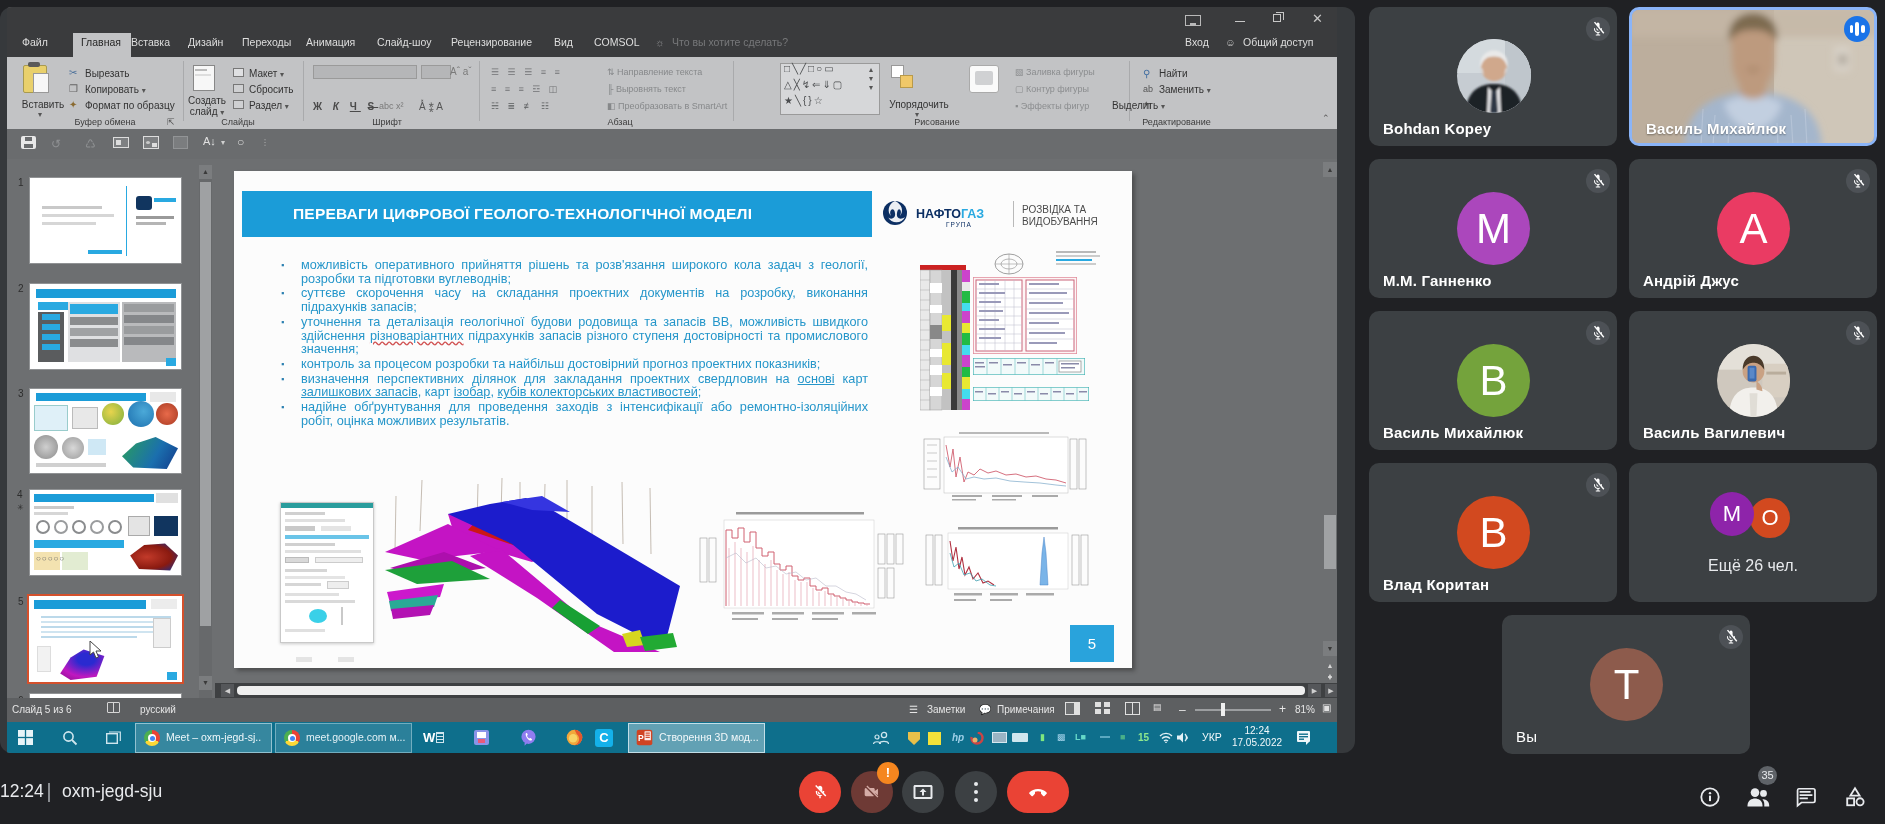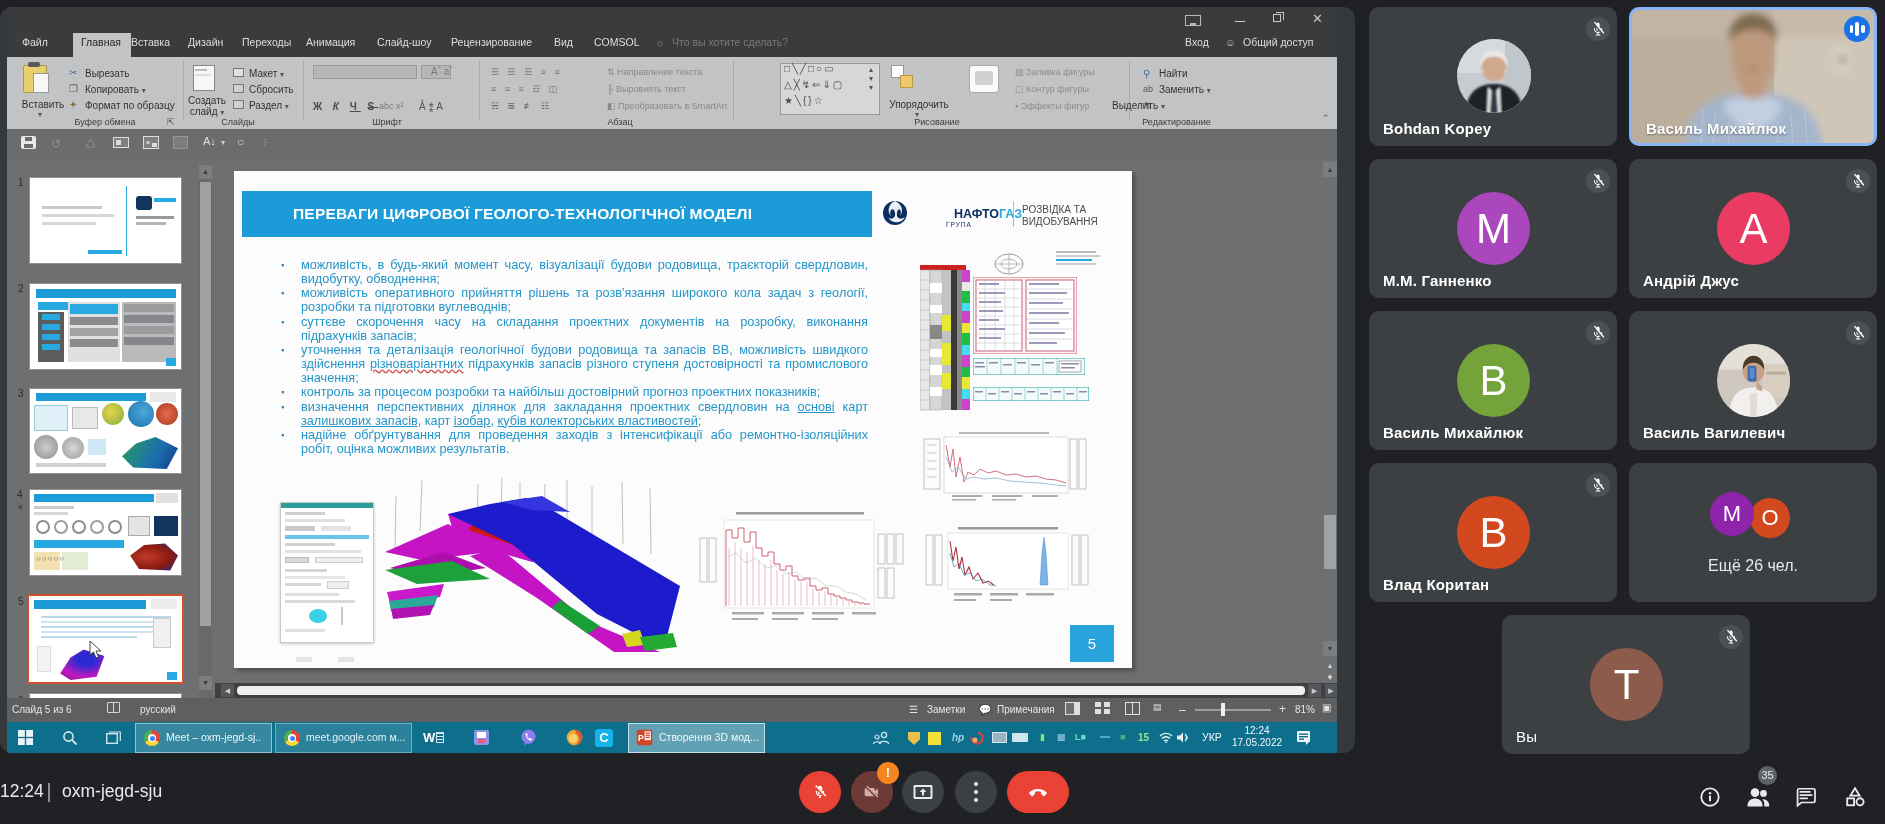--- a/index.html
+++ b/index.html
@@ -76,21 +76,21 @@
         <div class="abs" style="left:242px;top:11px;">Макет <span style="font-size:8px;color:#555;">▾</span></div>
         <div class="abs" style="left:226px;top:27px;width:11px;height:9px;background:#cfd0d2;border:1px solid #777;"></div>
         <div class="abs" style="left:242px;top:27px;">Сбросить</div>
         <div class="abs" style="left:226px;top:43px;width:11px;height:9px;background:#cfd0d2;border:1px solid #777;"></div>
         <div class="abs" style="left:242px;top:43px;text-align:center;">Раздел <span style="font-size:8px;color:#555;">▾</span></div>
         <div class="abs" style="left:196px;top:60px;width:70px;text-align:center;color:#3c3c3c;font-size:9px;">Слайды</div>
         <div class="abs" style="left:296px;top:4px;width:1px;height:60px;background:#a9aaac;"></div>
 
         <div class="abs" style="left:306px;top:8px;width:104px;height:14px;background:#b5b6b8;border:1px solid #9a9a9a;"></div>
         <div class="abs" style="left:414px;top:8px;width:30px;height:14px;background:#b5b6b8;border:1px solid #9a9a9a;"></div>
-        <div class="abs" style="left:424px;top:9px;color:#7a7a7a;">Aˆ aˇ</div>
+        <div class="abs" style="left:443px;top:9px;color:#7a7a7a;">Aˆ aˇ</div>
         <div class="abs" style="left:306px;top:44px;font-weight:700;color:#4a4a4a;letter-spacing:4px;">Ж <i>К</i> <u>Ч</u> <s>S</s></div>
         <div class="abs" style="left:372px;top:44px;color:#7a7a7a;font-size:9px;">abc x²</div>
         <div class="abs" style="left:412px;top:42px;color:#555;">A̽ ⁑ A</div>
         <div class="abs" style="left:340px;top:60px;width:80px;text-align:center;color:#3c3c3c;font-size:9px;">Шрифт</div>
         <div class="abs" style="left:472px;top:4px;width:1px;height:60px;background:#a9aaac;"></div>
 
         <div class="abs" style="left:484px;top:10px;color:#707274;letter-spacing:3px;font-size:9px;">☰ ☰ ☰ ≡ ≡</div>
         <div class="abs" style="left:484px;top:27px;color:#707274;letter-spacing:3px;font-size:9px;">≡ ≡ ≡ ☲ ◫</div>
         <div class="abs" style="left:484px;top:44px;color:#5a5c5e;letter-spacing:3px;font-size:9px;">☵ ≣ ≢ ☷</div>
         <div class="abs" style="left:600px;top:10px;color:#86888a;font-size:9px;">⇅ Направление текста</div>
@@ -255,27 +255,26 @@
       <div class="abs" id="editarea" style="left:208px;top:152px;width:1108px;height:524px;background:#6d6f71;"></div>
 
       <div class="abs" id="slide" style="left:227px;top:164px;width:898px;height:497px;background:#fcfcfc;overflow:hidden;box-shadow:3px 3px 4px rgba(40,40,40,.45);">
         <div class="abs" style="left:8px;top:20px;width:630px;height:46px;background:#1b9cd8;"></div>
         <div class="abs" style="left:8px;top:20px;width:630px;height:46px;color:#fff;font-weight:700;font-size:15.5px;text-align:left;padding-left:51px;line-height:46px;letter-spacing:.2px;">ПЕРЕВАГИ ЦИФРОВОЇ ГЕОЛОГО-ТЕХНОЛОГІЧНОЇ МОДЕЛІ</div>
 
         <svg class="abs" style="left:648px;top:29px;" width="26" height="26" viewBox="0 0 26 26">
             <circle cx="13" cy="13" r="12" fill="#0c2f63"></circle>
             <path d="M13 1 C6 4 5 12 9 16 C6 10 12 6 13 13 C14 19 8 20 6 17 C9 24 20 24 23 17 C19 20 14 19 15 13 C16 6 21 10 18 16 C22 11 20 4 13 1 Z" fill="#fff" opacity=".92"></path>
           </svg>
-        <div class="abs" style="left:682px;top:36px;font-size:12.5px;font-weight:700;color:#0c2f63;letter-spacing:0;margin-left:38px;">НАФТО<span style="color:#29a9e1;">ГАЗ</span></div>
+        <div class="abs" style="left:682px;top:36px;font-size:12.5px;font-weight:700;color:#0c2f63;letter-spacing:0;">НАФТО<span style="color:#29a9e1;">ГАЗ</span></div>
         <div class="abs" style="left:712px;top:50px;font-size:6.5px;color:#0c2f63;letter-spacing:1px;">ГРУПА</div>
         <div class="abs" style="left:779px;top:30px;width:1px;height:26px;background:#b9b9b9;"></div>
         <div class="abs" style="left:788px;top:33px;font-size:10px;color:#4a4a4a;line-height:12px;">РОЗВІДКА ТА<br>ВИДОБУВАННЯ</div>
 
         <div class="abs" id="bullets" style="left:67px;top:88px;width:567px;color:#2596ca;font-size:12.7px;line-height:13.7px;text-align:justify;">
-          <p>можливість, в будь-який момент часу, візуалізації будови родовища, траєкторій свердловин, видобутку, обводнення;</p>
           <p>можливість оперативного прийняття рішень та розв'язання широкого кола задач з геології, розробки та підготовки вуглеводнів;</p>
           <p>суттєве скорочення часу на складання проектних документів на розробку, виконання підрахунків запасів;</p>
           <p>уточнення та деталізація геологічної будови родовища та запасів ВВ, можливість швидкого здійснення <span class="uw">різноваріантних</span> підрахунків запасів різного ступеня достовірності та промислового значення;</p>
           <p>контроль за процесом розробки та найбільш достовірний прогноз проектних показників;</p>
           <p>визначення перспективних ділянок для закладання проектних свердловин на <span class="ul">основі</span> карт <span class="ul">залишкових запасів</span>, карт <span class="ul">ізобар</span>, <span class="ul">кубів колекторських властивостей</span>;</p>
           <p>надійне обґрунтування для проведення заходів з інтенсифікації або ремонтно-ізоляційних робіт, оцінка можливих результатів.</p>
         </div>
 
         <svg class="abs" style="left:686px;top:94px;" width="50" height="147" viewBox="0 0 50 147">
           <rect x="0" y="0" width="46" height="5" fill="#cc2222"></rect>

